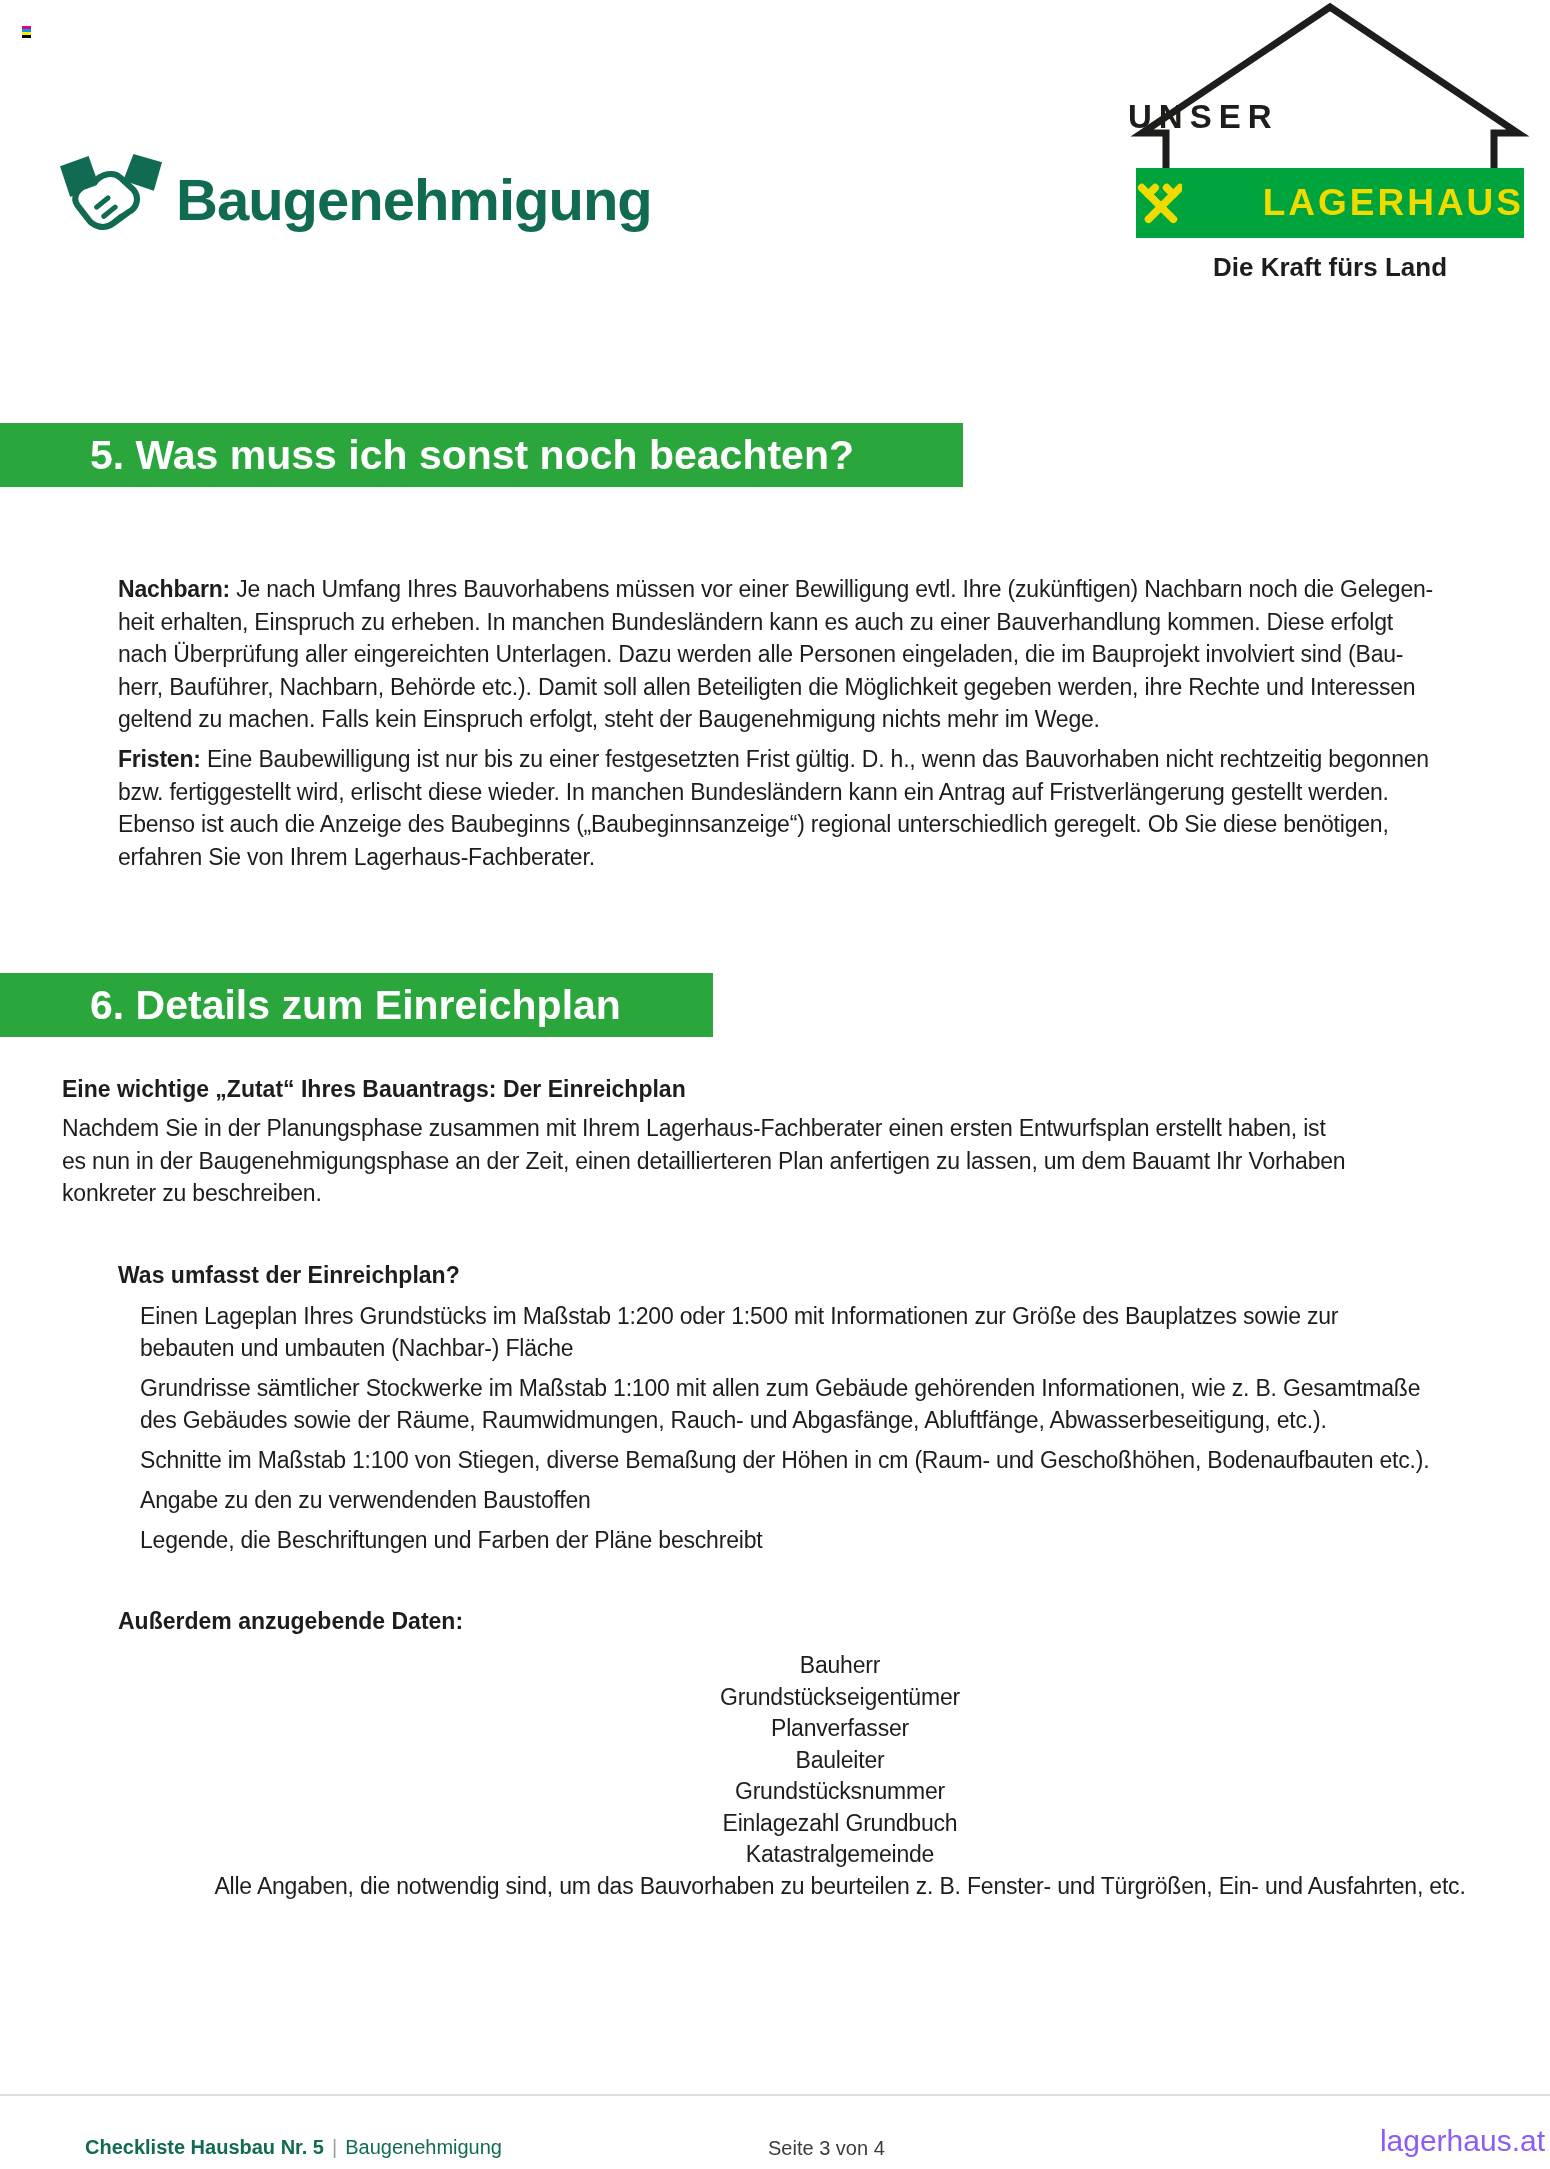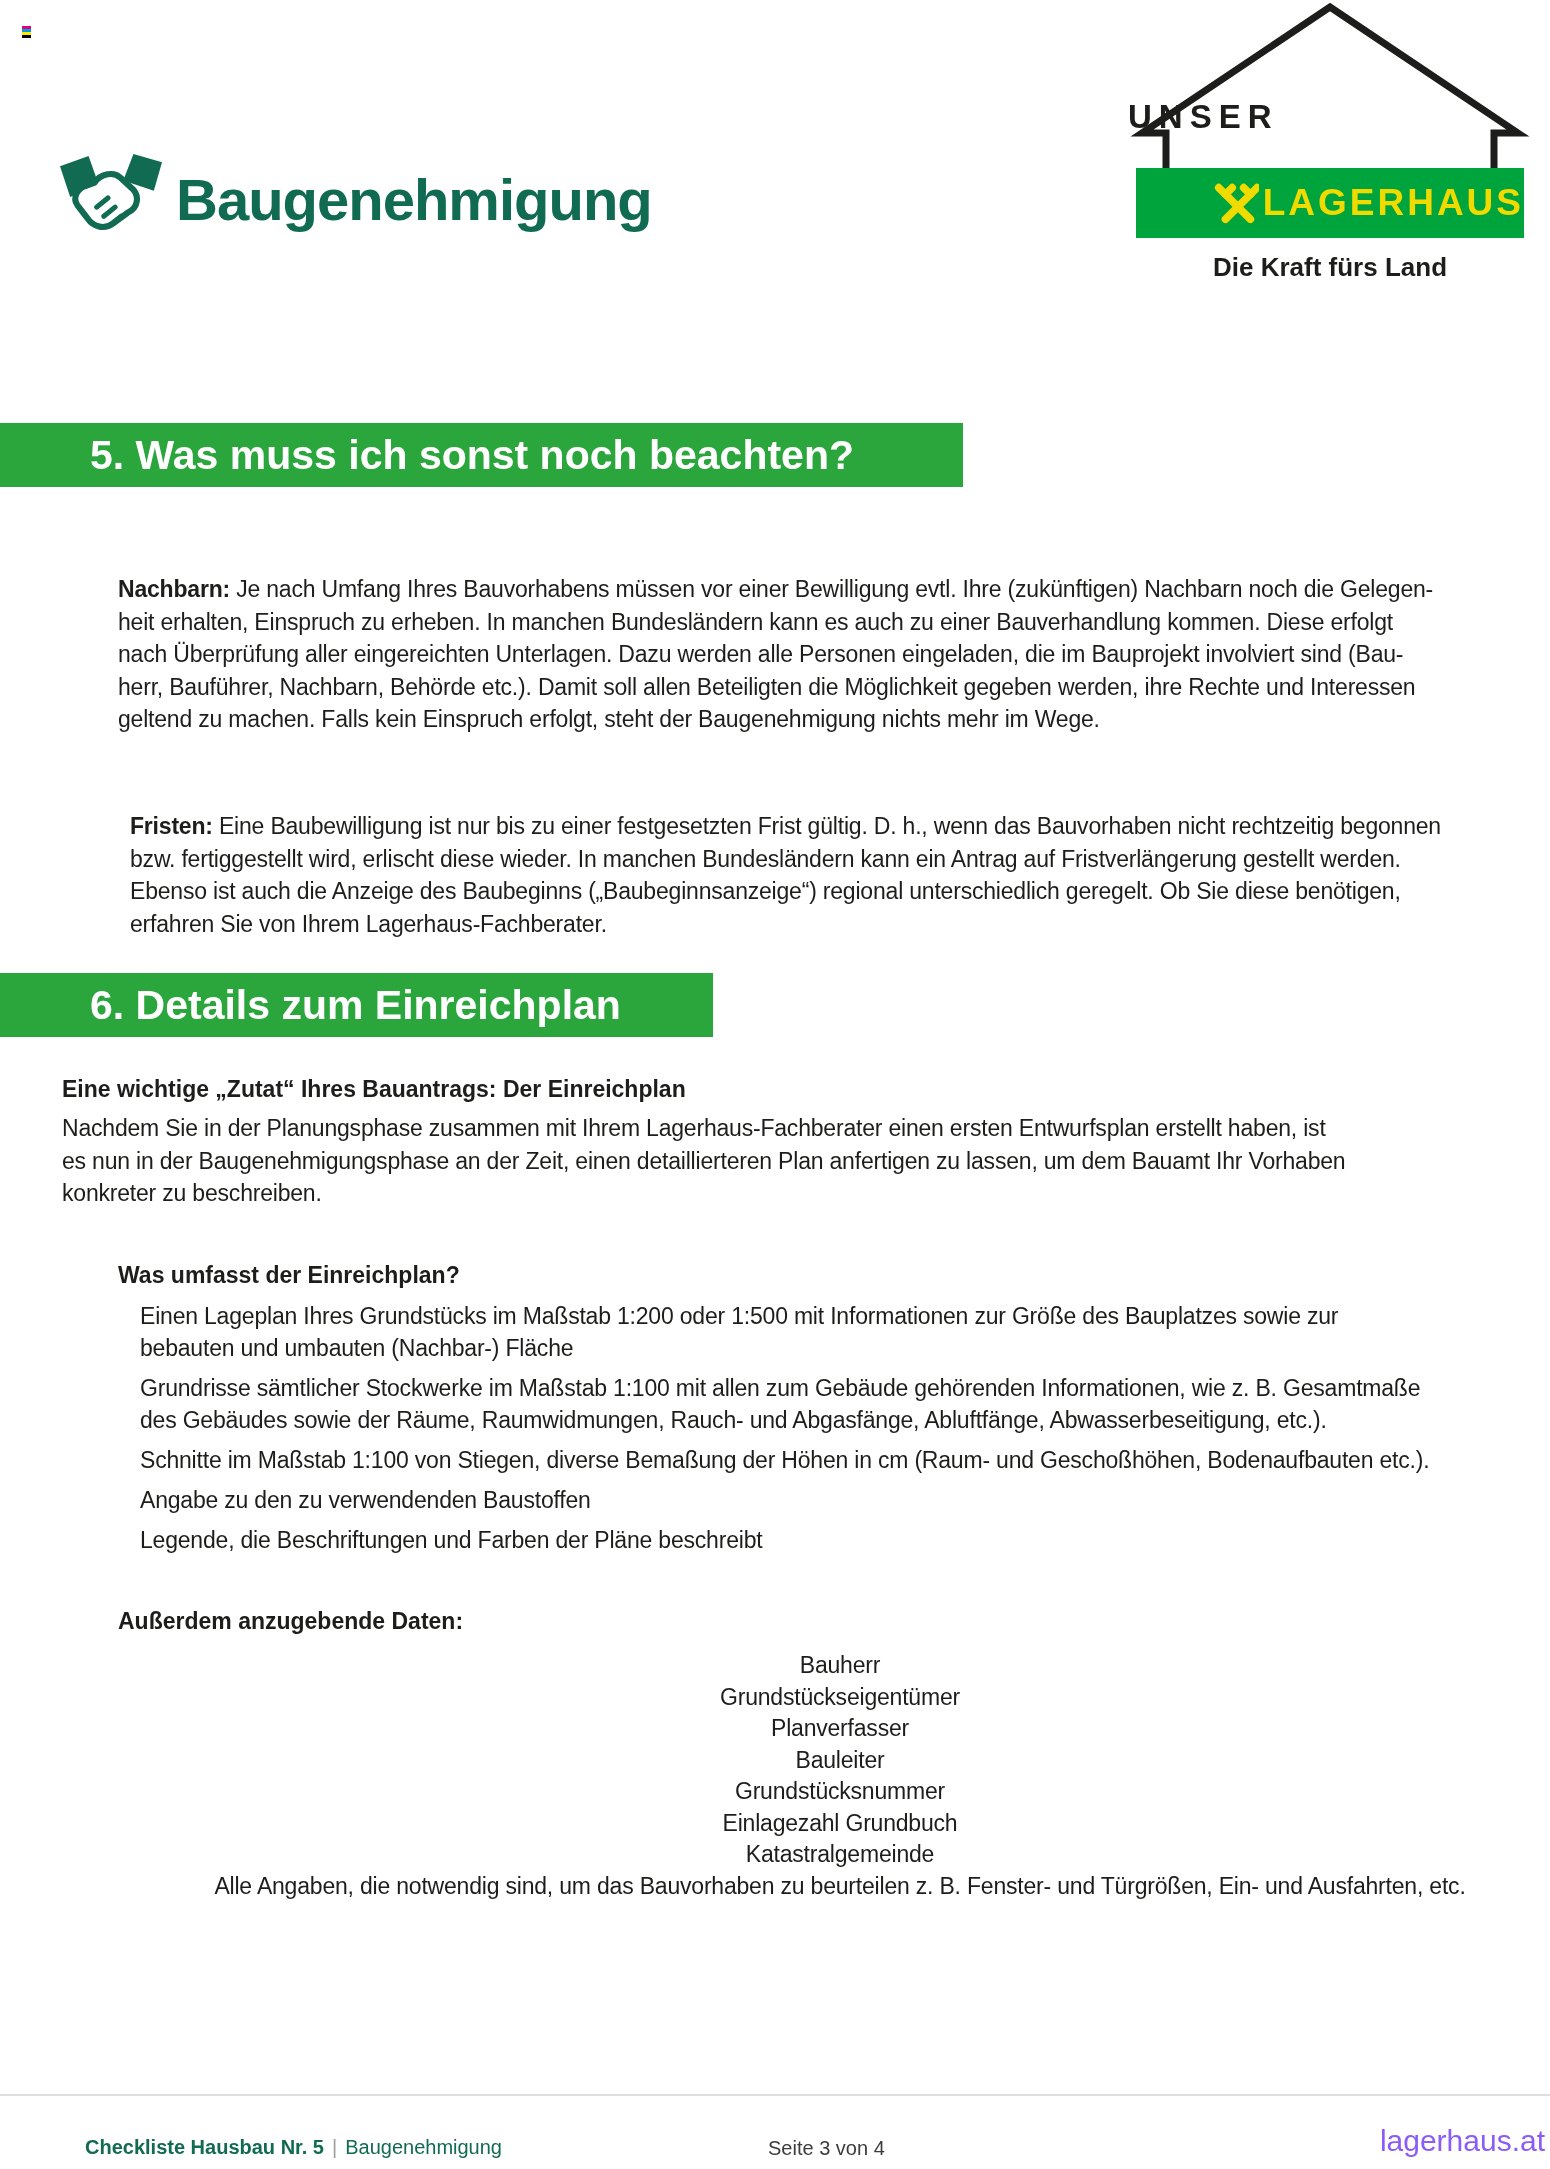--- a/index.html
+++ b/index.html
@@ -26,21 +26,21 @@
   .logo{left:1128px;top:2px;width:404px;height:292px;}
   .logo .house{position:absolute;left:0;top:0;width:404px;height:240px;}
   .logo .unser{
     position:absolute;left:0;top:96px;width:100%;
     text-align:left;font-size:33px;font-weight:bold;letter-spacing:7px;
     color:#1D1D1B;
   }
   .logo .banner{
     position:absolute;left:8px;top:166px;width:388px;height:70px;
     background:#00A43C;
-    display:flex;align-items:center;justify-content:flex-end;gap:4px;
+    display:flex;align-items:center;justify-content:space-between;gap:4px;
   }
   .logo .wordmark{
     font-size:37px;font-weight:bold;letter-spacing:3px;color:#EFDB00;
   }
   .logo .tagline{
     position:absolute;left:0;top:250px;width:100%;
     text-align:center;font-size:26px;font-weight:bold;color:#1D1D1B;
   }
   
   .bar{
@@ -50,21 +50,21 @@
   }
   .bar5{top:423px;width:963px;}
   .bar6{top:973px;width:713px;}
   
   .body-text{
     font-size:23px;line-height:32.5px;letter-spacing:-0.2px;
     white-space:pre-line;color:#1D1D1B;
   }
   .para{left:118px;width:1420px;}
   .para-nachbarn{top:550px;}
-  .para-fristen{top:787px;margin-left:12px;}
+  .para-fristen{top:720px;}
   .lead{font-weight:bold;white-space:normal;}
   .intro-heading{left:62px;top:1076px;font-size:23px;font-weight:bold;}
   .intro-para{left:62px;top:1112px;width:1460px;}
   .sub-heading{left:118px;font-size:23px;font-weight:bold;}
   .scope-heading{top:1262px;}
   .scope-list{left:140px;top:1300px;width:1400px;}
   .scope-list .item{margin-bottom:8px;line-height:32px;}
   .data-heading{top:1608px;}
   .data-list{left:140px;top:1650px;width:1400px;}
   .data-list .item{line-height:31.5px;white-space:nowrap;font-size:23px;letter-spacing:-0.2px;text-align:center;}

